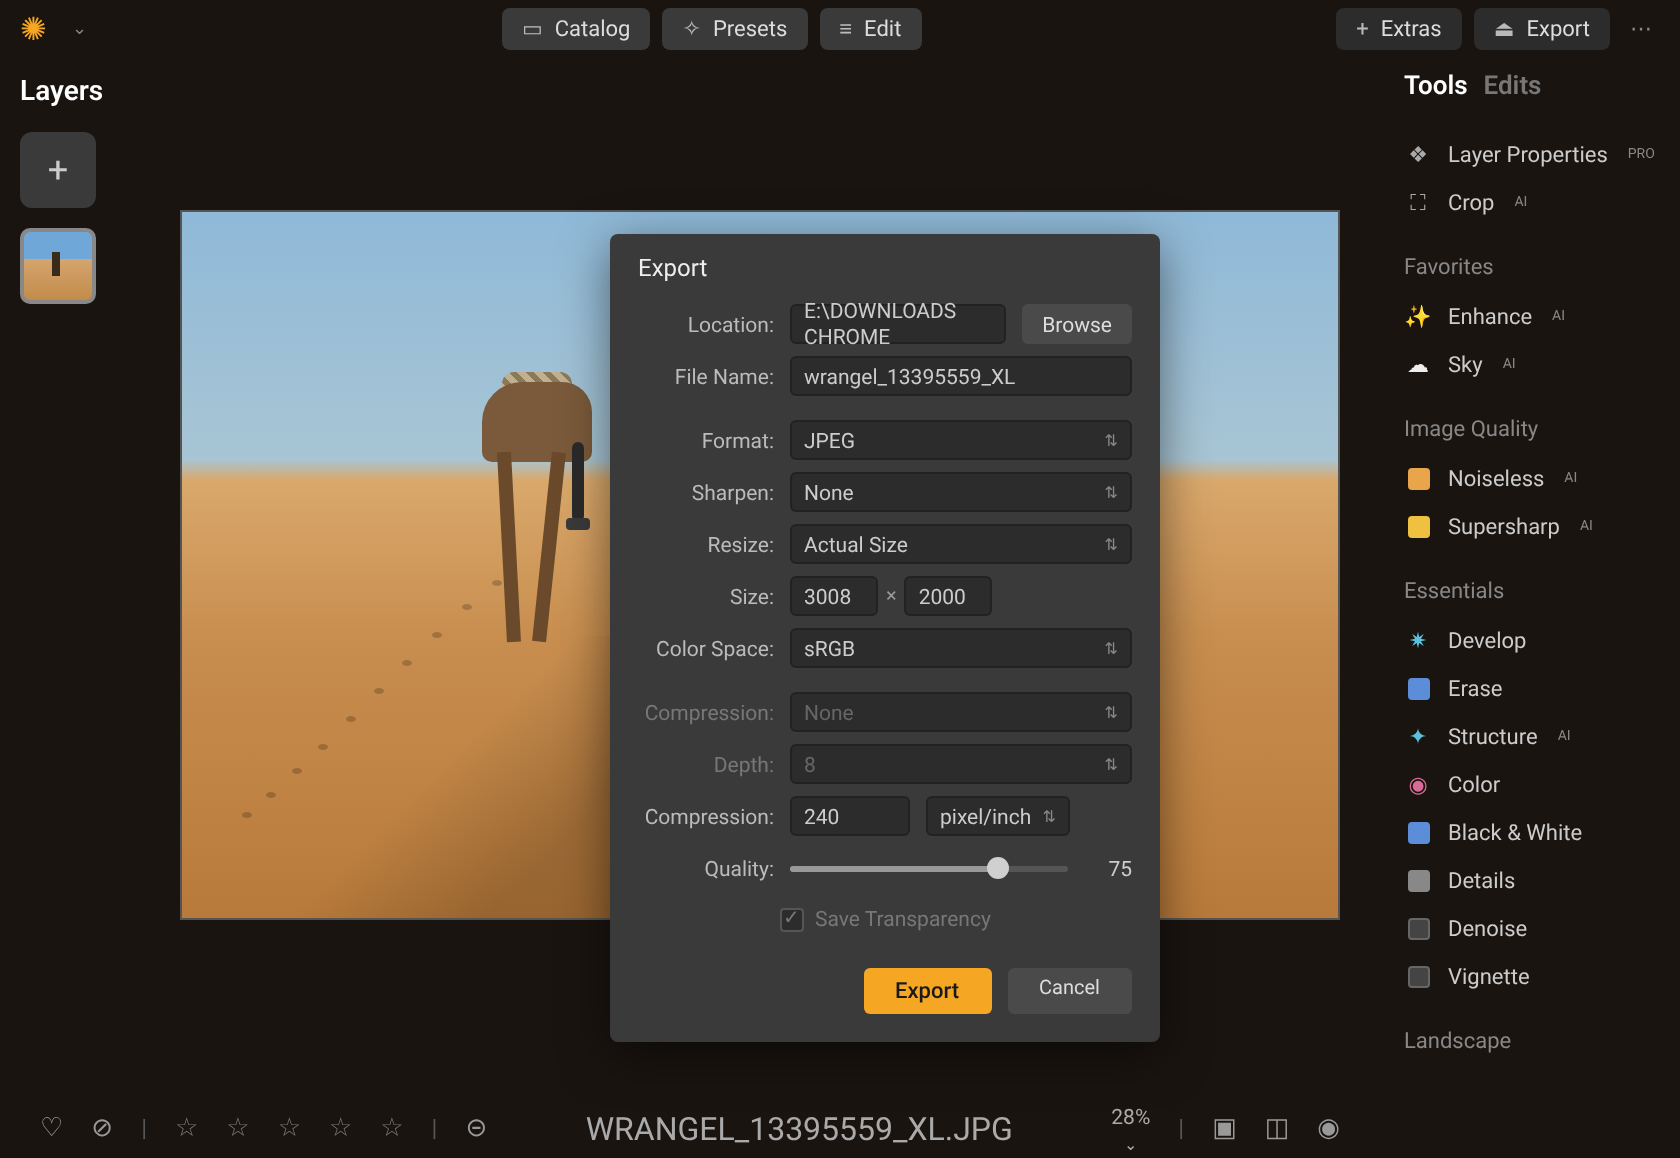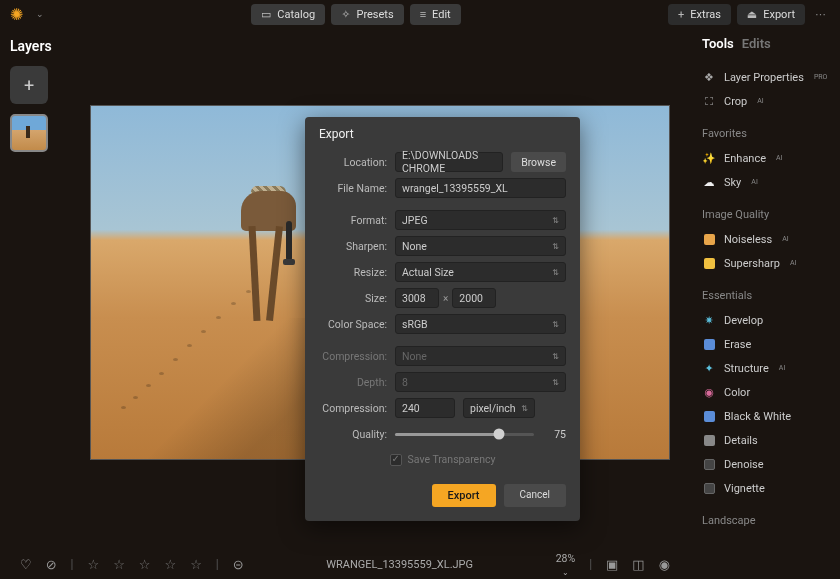--- a/index.html
+++ b/index.html
@@ -70,21 +70,21 @@
 .right-tab { font-size: 13px; font-weight: 600; color: #777; cursor: pointer; }
 .right-tab.active { color: #fff; }
 .tool-item { display: flex; align-items: center; gap: 8px; padding: 5px 0; cursor: pointer; font-size: 11px; color: #ccc; }
 .tool-item .ti-icon { width: 14px; height: 14px; display: flex; align-items: center; justify-content: center; font-size: 11px; }
 .sup { font-size: 7px; vertical-align: super; color: #888; margin-left: 2px; }
 .section-h { color: #888; font-size: 11px; margin: 14px 0 6px; }
 
 
 .bottombar { position: absolute; left: 0; bottom: 0; width: 690px; height: 30px; display: flex; align-items: center; padding: 0 20px; gap: 14px; color: #999; font-size: 12px; }
 .bottombar .bspacer { flex: 1; }
-.filename { font-size: 11px; color: #aaa; }
+.filename { font-size: 16px; color: #aaa; }
 .star { cursor: pointer; color: #777; font-size: 13px; }
 .bicon { cursor: pointer; color: #999; font-size: 13px; }
 .zoom { font-size: 10.5px; color: #aaa; display: flex; align-items: center; gap: 3px; flex-direction: column; } .c-cyan { color: #5bc0de; } .c-pink { color: #d86a9a; }
 .c-gray { color: #aaa; } .c-white { color: #eee; }
 .sq { display:inline-block; width:11px; height:11px; border-radius:2px; }
 .sq.orange{background:#e8a54a;} .sq.yellow{background:#f0c040;} .sq.blue{background:#5b8dd8;}
 .sq.gray{background:#888;} .sq.dark{background:#444;border:1px solid #666;}
 </style>
 </head>
 <body>

